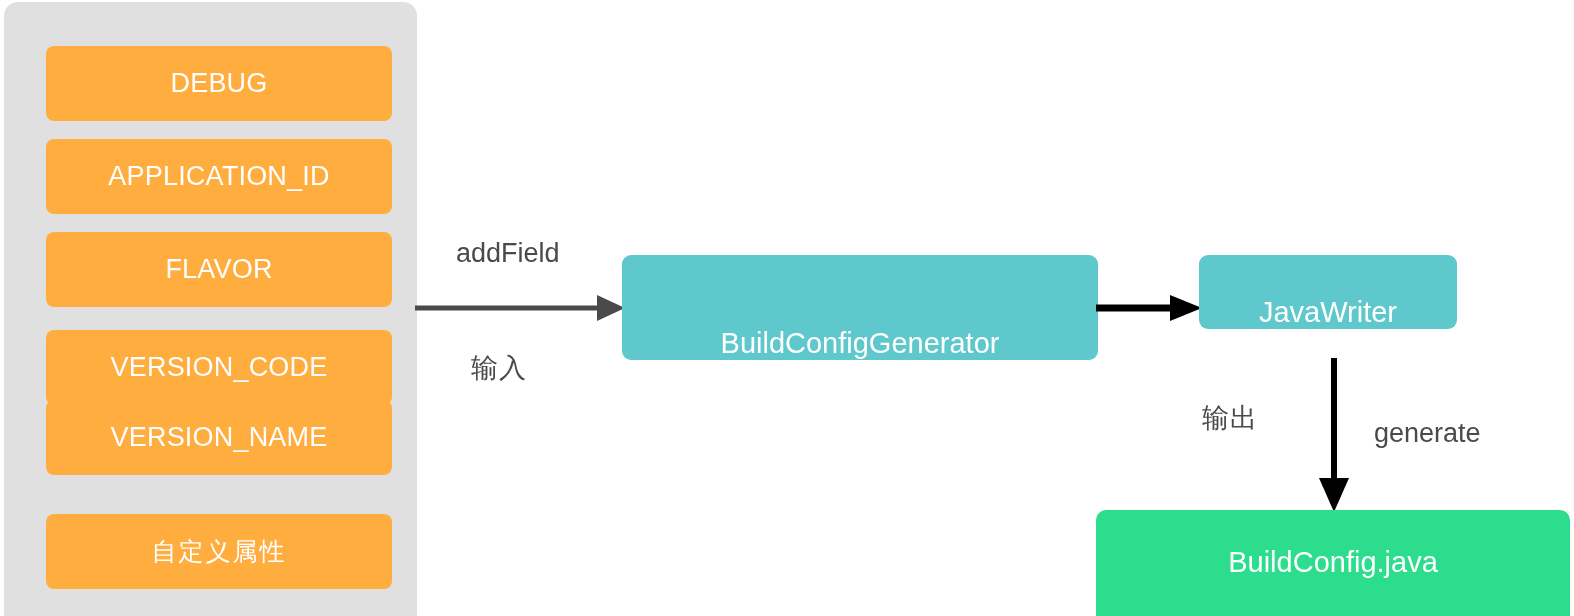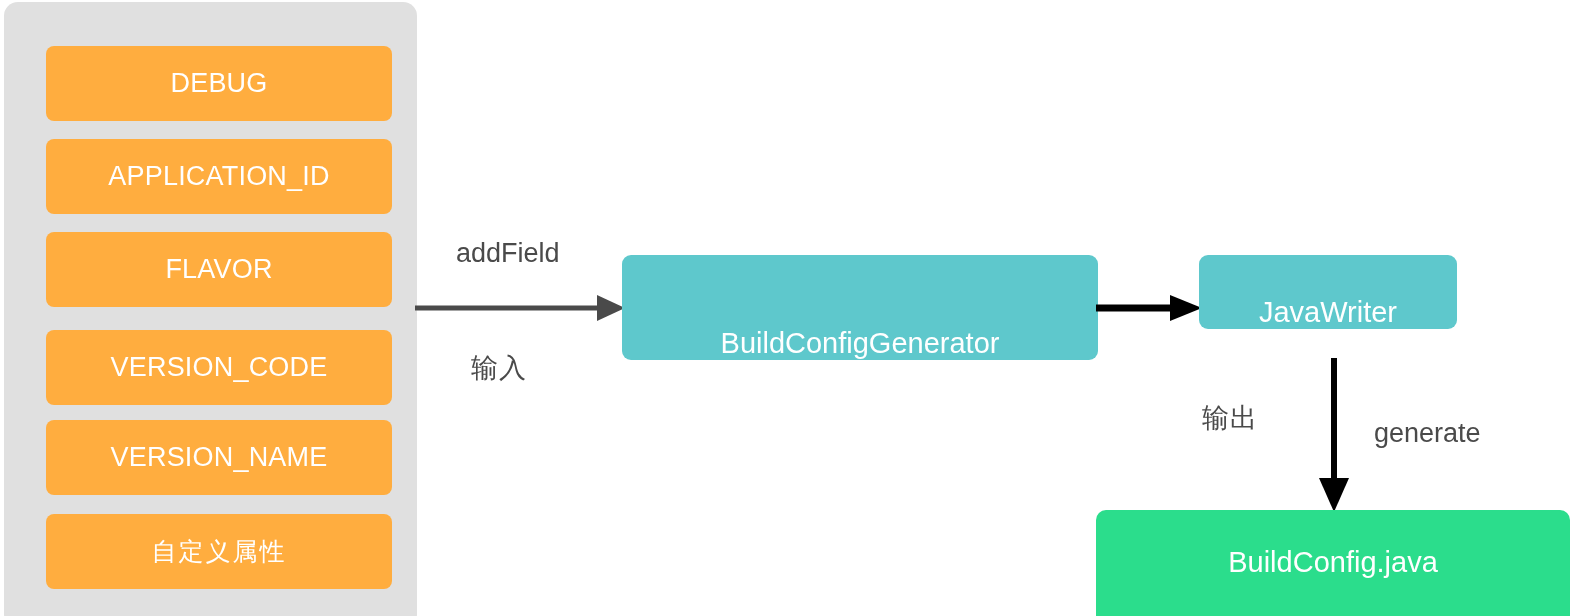--- a/index.html
+++ b/index.html
@@ -134,21 +134,21 @@
     </div>
 
     <div class="chip" id="chip-2" style="top:230px">
       <span>FLAVOR</span>
     </div>
 
     <div class="chip" id="chip-3" style="top:328px">
       <span>VERSION_CODE</span>
     </div>
 
-    <div class="chip" id="chip-4" style="top:418px">
+    <div class="chip" id="chip-4" style="top:398px">
       <span>VERSION_NAME</span>
     </div>
 
     <div class="chip cjk" id="chip-5" style="top:512px">
       <span>自定义属性</span>
     </div>
 
   </div>
 
   <svg class="arrow-svg" id="arrow-fields-to-generator" viewBox="0 0 212 32">

